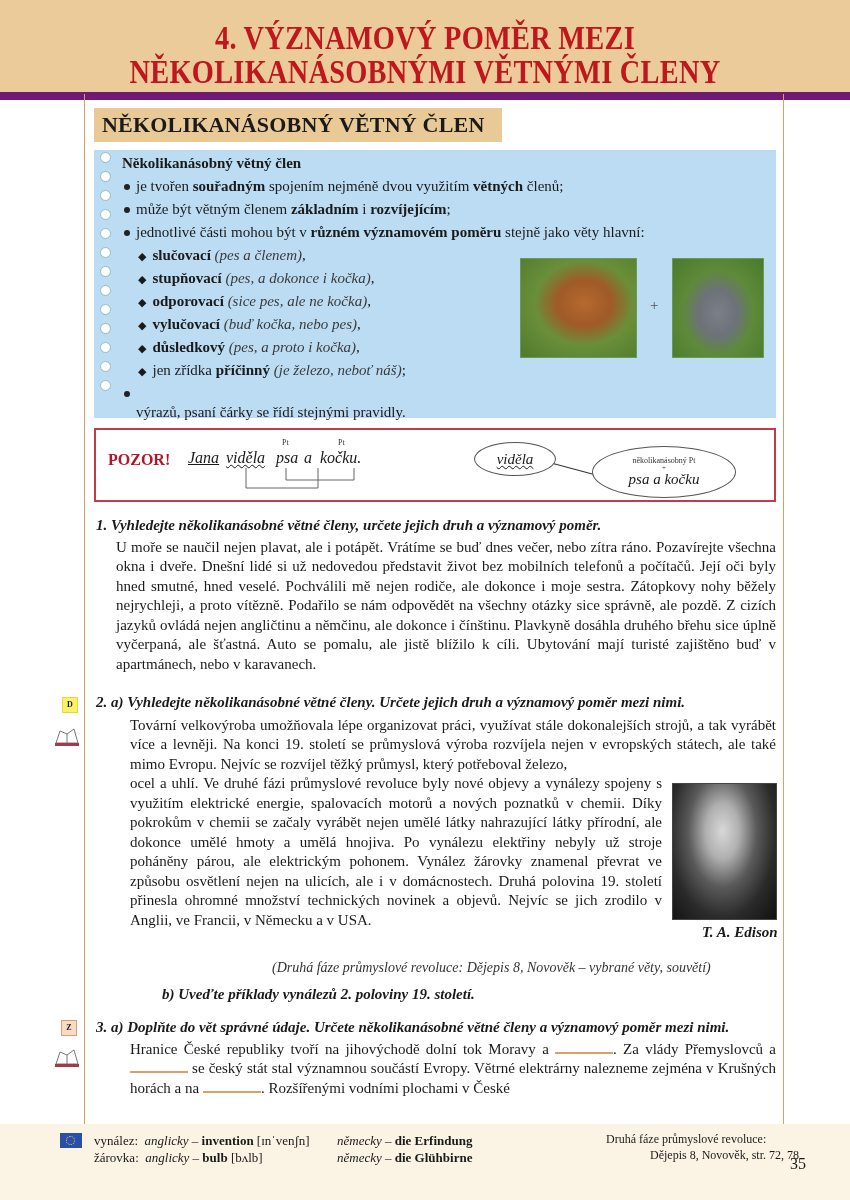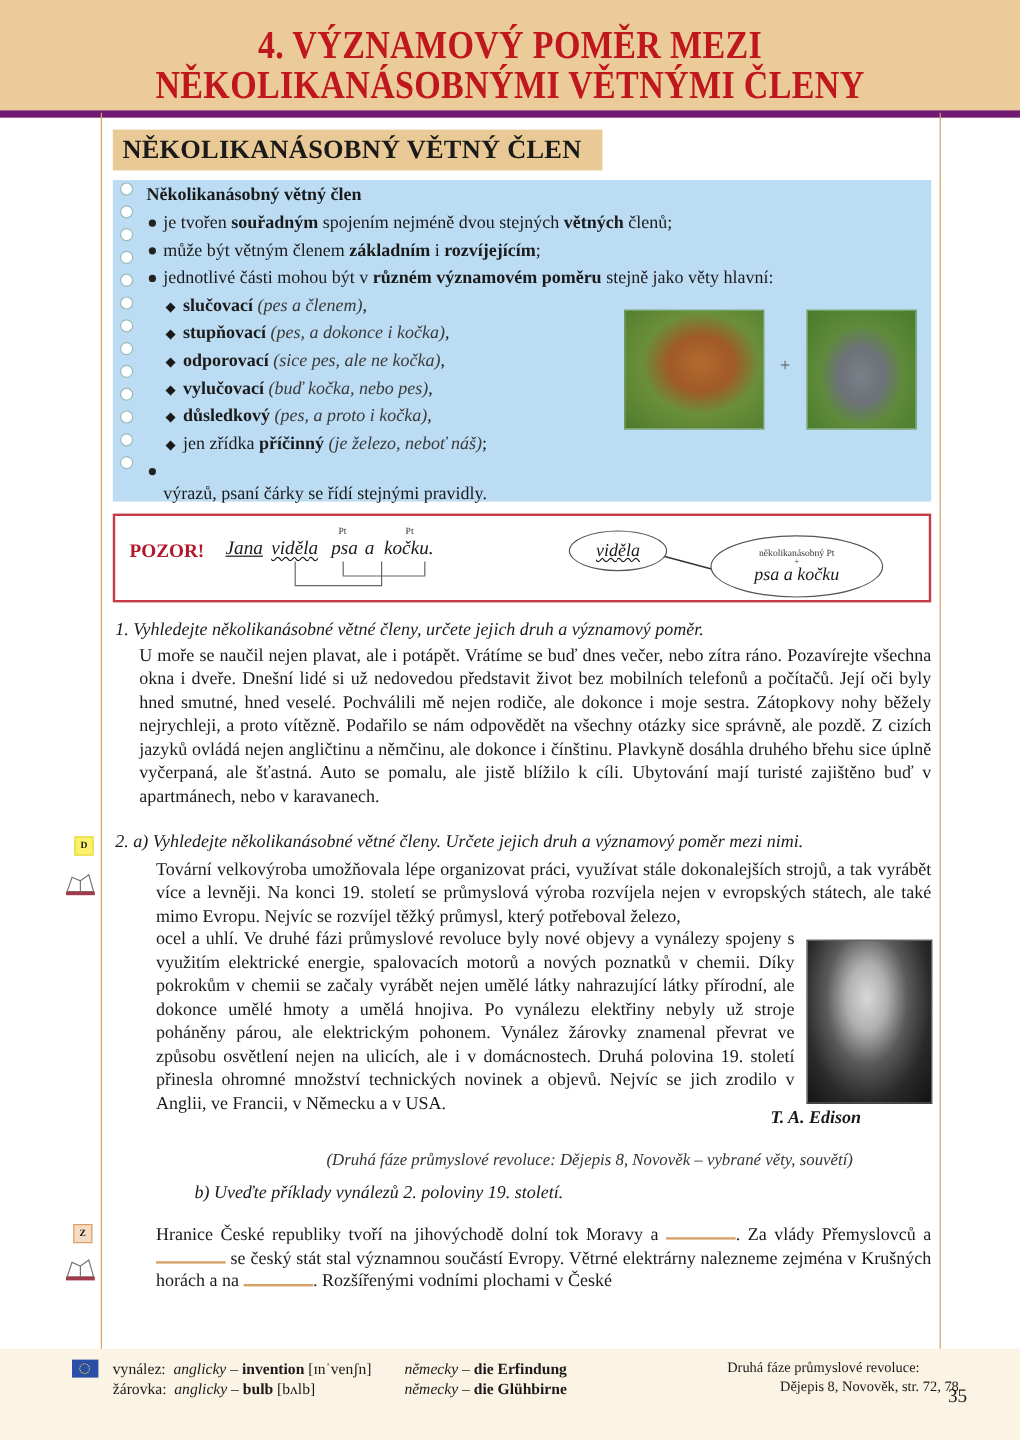--- a/index.html
+++ b/index.html
@@ -1,17 +1,17 @@
 <!DOCTYPE html>
 <html><head>
 <meta charset="utf-8">
 <style>
   html,body{margin:0;padding:0;}
   body{width:850px;height:1200px;background:#fff;position:relative;overflow:hidden;font-family:"Liberation Serif",serif;color:#1a1a1a;}
-  .header{position:absolute;left:0;top:0;width:850px;height:92px;background:#eccb9a;border-bottom:6px solid #701a75;}
+  .header{position:absolute;left:0;top:0;width:850px;height:92px;background:#eccb9a;border-bottom:8px solid #701a75;}
   .header .t{position:absolute;left:0;width:850px;text-align:center;color:#c0161e;font-weight:bold;font-size:33px;line-height:33px;letter-spacing:0.3px;transform:scaleX(0.86);}
   .header .t1{top:22px;}
   .header .t2{top:56px;}
   .vline-left{position:absolute;left:84px;top:94px;width:1px;height:1030px;background:#d9a06a;}
   .vline-right{position:absolute;left:783px;top:94px;width:1px;height:1030px;background:#d9a06a;}
   .section-title{position:absolute;left:94px;top:108px;width:408px;height:34px;background:#e9c995;font-weight:bold;font-size:22px;line-height:34px;padding-left:8px;box-sizing:border-box;letter-spacing:0.2px;}
   .bluebox{position:absolute;left:94px;top:150px;width:682px;height:268px;background:#bcdcf3;}
   .rings{position:absolute;left:100px;top:152px;width:16px;height:264px;}
   .ring{width:11px;height:11px;border-radius:50%;background:#fff;border:1px solid #9bb;margin-bottom:8px;box-sizing:border-box;}
   .bl{position:absolute;left:122px;font-size:15px;line-height:20px;white-space:nowrap;}
@@ -22,28 +22,28 @@
   .photo{position:absolute;border:1px solid #6a9a5a;}
   .dog{left:520px;top:258px;width:115px;height:98px;background:radial-gradient(ellipse at 55% 45%,#b56a2e 0%,#a05a28 30%,#6a8f3a 55%,#4f7a2c 100%);}
   .cat{left:672px;top:258px;width:90px;height:98px;background:radial-gradient(ellipse at 50% 55%,#7b8088 0%,#6d7279 30%,#5e8a3a 55%,#4a7a2c 100%);}
   .plus{position:absolute;left:650px;top:297px;font-size:15px;color:#555;}
   .pozor{position:absolute;left:94px;top:428px;width:682px;height:74px;border:2px solid #c43a46;box-sizing:border-box;}
   .pozor-label{position:absolute;left:12px;top:21px;color:#b2162a;font-weight:bold;font-size:16px;}
   .ex{position:absolute;top:19px;font-style:italic;font-size:16px;}
   .sup{position:absolute;font-size:8px;color:#333;}
   .oval{position:absolute;border:1px solid #555;border-radius:50%;background:#fff;text-align:center;font-style:italic;}
   .task{position:absolute;font-size:15px;line-height:19.5px;}
-  .task-head{font-weight:normal;font-style:italic;}
+  .task-head{font-weight:bold;font-style:italic;}
   .ptext{text-align:justify;}
   .badge{position:absolute;width:14px;height:14px;font-size:8px;font-weight:bold;text-align:center;line-height:14px;}
   .badge-d{left:62px;top:697px;background:#fbf26a;border:1px solid #e6d640;}
   .badge-z{left:61px;top:1020px;background:#f6dcc2;border:1px solid #d9a06a;}
   .book{position:absolute;width:26px;height:22px;}
   .edison{position:absolute;left:672px;top:783px;width:103px;height:135px;background:radial-gradient(ellipse at 48% 35%,#d8d8d8 0%,#b0b0b0 22%,#5a5a5a 45%,#2a2a2a 70%,#111 100%);border:1px solid #444;}
-  .edison-cap{position:absolute;left:642px;top:924px;font-weight:bold;font-style:italic;font-size:15px;}
+  .edison-cap{position:absolute;left:702px;top:924px;font-weight:bold;font-style:italic;font-size:15px;}
   .src{position:absolute;left:272px;top:960px;font-style:italic;font-size:14px;color:#333;}
   .blank{display:inline-block;width:58px;border-bottom:2px solid #d9a06a;}
   .footer{position:absolute;left:0;top:1124px;width:850px;height:76px;background:#fbf3e4;}
   .eu{position:absolute;left:60px;top:1133px;width:22px;height:15px;background:#2a4fa8;}
   .eu span{position:absolute;left:6px;top:3px;width:9px;height:9px;border:1px dotted #ffd23a;border-radius:50%;box-sizing:border-box;}
   .fl{position:absolute;font-size:13px;line-height:17px;white-space:nowrap;}
   .fl i{font-style:italic;}
   .fl b{font-weight:bold;}
   .pn{position:absolute;left:790px;top:1155px;font-size:16px;}
 </style>
@@ -71,21 +71,21 @@
     <div class="ring"></div>
     <div class="ring"></div>
     <div class="ring"></div>
     <div class="ring"></div>
     <div class="ring"></div>
     <div class="ring"></div>
     <div class="ring"></div>
 </div>
 
 <div class="bl" style="top:153px;font-weight:bold;">Několikanásobný větný člen</div>
-<div class="bl" style="top:176px;"><span class="dot"></span><span>je tvořen </span><b>souřadným</b><span> spojením nejméně dvou stejných </span><b>větných</b><span> členů;</span></div>
+<div class="bl" style="top:176px;"><span class="dot"></span><span>je tvořen </span><b>souřadným</b><span> spojením nejméně dvou využitím </span><b>větných</b><span> členů;</span></div>
 <div class="bl" style="top:199px;"><span class="dot"></span><span>může být větným členem </span><b>základním</b><span> i </span><b>rozvíjejícím</b><span>;</span></div>
 <div class="bl" style="top:222px;"><span class="dot"></span><span>jednotlivé části mohou být v </span><b>různém významovém poměru</b><span> stejně jako věty hlavní:</span></div>
 
 <div class="bl" style="top:245px;left:138px;"><span class="dia">◆</span><b>slučovací</b> <i>(pes a členem)</i><span>,</span></div>
 <div class="bl" style="top:268px;left:138px;"><span class="dia">◆</span><b>stupňovací</b> <i>(pes, a dokonce i kočka)</i><span>,</span></div>
 <div class="bl" style="top:291px;left:138px;text-align:center;"><span class="dia">◆</span><b>odporovací</b> <i>(sice pes, ale ne kočka)</i><span>,</span></div>
 <div class="bl" style="top:314px;left:138px;"><span class="dia">◆</span><b>vylučovací</b> <i>(buď kočka, nebo pes)</i><span>,</span></div>
 <div class="bl" style="top:337px;left:138px;"><span class="dia">◆</span><b>důsledkový</b> <i>(pes, a proto i kočka)</i><span>,</span></div>
 <div class="bl" style="top:360px;left:138px;"><span class="dia">◆</span><span>jen zřídka </span><b>příčinný</b> <i>(je železo, neboť náš)</i><span>;</span></div>
 
@@ -139,20 +139,21 @@
 <div class="src">(Druhá fáze průmyslové revoluce: Dějepis 8, Novověk – vybrané věty, souvětí)</div>
 <div class="task task-head" style="left:114px;top:985px;margin-left:48px;">b) Uveďte příklady vynálezů 2. poloviny 19. století.</div>
 
 <div class="badge badge-z">Z</div>
 <svg class="book" style="left:54px;top:1046px;" viewBox="0 0 26 22">
   <path d="M2 18 L6 6 L13 9 L20 4 L24 18 Z" fill="#fff" stroke="#777" stroke-width="1"></path>
   <line x1="13" y1="9" x2="13" y2="19" stroke="#777"></line>
   <rect x="1" y="18" width="24" height="3" fill="#a23a4a"></rect>
 </svg>
 <div class="task" style="left:96px;top:1018px;width:680px;">
+  <div class="task-head" style="padding-left:34px;text-indent:-34px;">3. a) Doplňte do vět správné údaje. Určete několikanásobné větné členy a významový poměr mezi nimi.</div>
   <div class="ptext" style="padding-left:34px;margin-top:2px;text-align-last:left;">
     <span>Hranice České republiky tvoří na jihovýchodě dolní tok Moravy a</span> <span class="blank"></span><span>. Za vlády Přemyslovců a</span> <span class="blank"></span> <span>se český stát stal významnou součástí Evropy. Větrné elektrárny nalezneme zejména v Krušných horách a na</span> <span class="blank"></span><span>. Rozšířenými vodními plochami v České</span>
   </div>
 </div>
 
 <div class="footer"></div>
 <div class="eu">
     <span></span>
   </div>
 <div class="fl" style="left:94px;top:1132px;">

